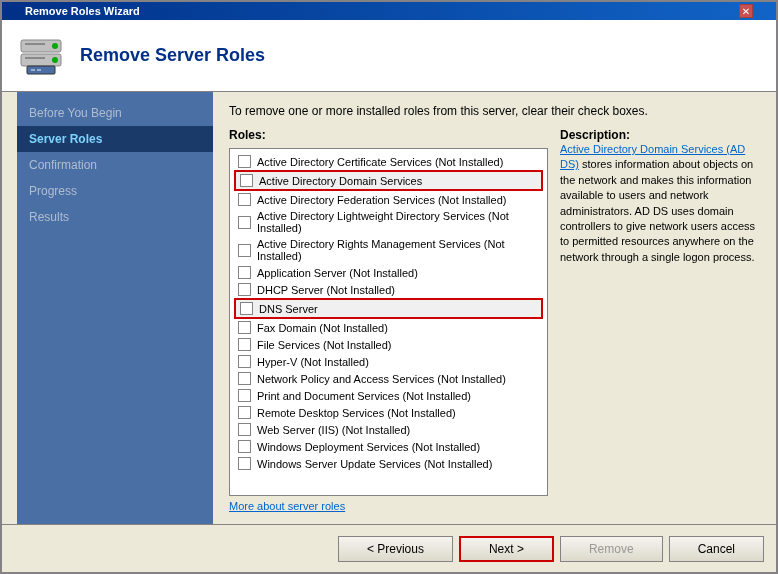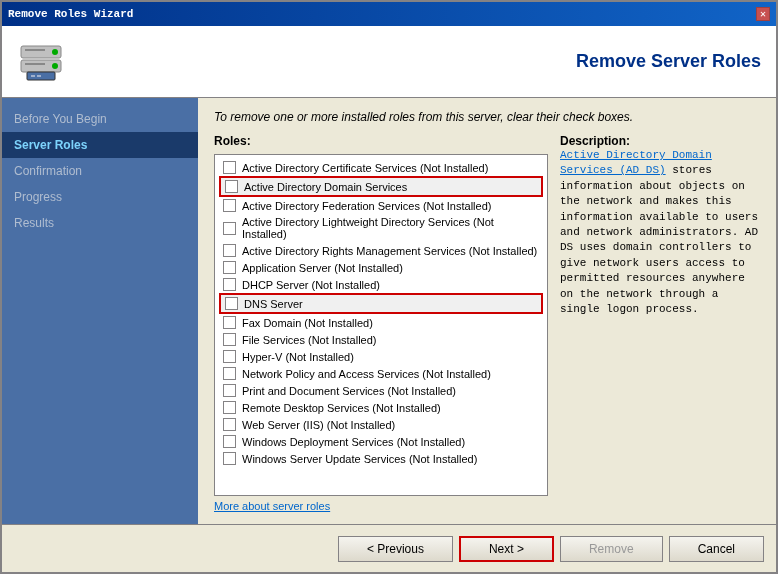--- a/index.html
+++ b/index.html
@@ -11,27 +11,26 @@
       border: 2px solid #848284;
       background: #ece9d8;
       display: flex;
       flex-direction: column;
       overflow: hidden;
     }
 
     .title-bar {
       background: linear-gradient(to right, #003087, #1164c7);
       color: white;
-      padding: 3px 6px;
+      padding: 3px 23px;
       display: flex;
       align-items: center;
       justify-content: space-between;
-      height: 24px;
-      flex-shrink: 0;
-      font-family: Liberation Mono, monospace;
+      height: 18px;
+      flex-shrink: 0;
     }
 
     .title-bar-text {
       font-size: 11px;
       font-weight: bold;
     }
 
     .title-bar-close {
       width: 14px;
       height: 14px;
@@ -46,40 +45,40 @@
     }
 
     .header-area {
       background: white;
       padding: 18px 15px;
       display: flex;
       align-items: center;
       border-bottom: 1px solid #848284;
       flex-shrink: 0;
       height: 72px;
-      justify-content: space-between;
     }
 
     .header-icon {
       width: 48px;
       height: 48px;
       margin-right: 15px;
       flex-shrink: 0;
     }
 
     .header-title {
       font-size: 18px;
       font-weight: bold;
       color: #003087;
     }
 
     .content-area {
       display: flex;
       flex: 1;
       overflow: hidden;
+      padding-left: 15px;
     }
 
     .sidebar {
       width: 196px;
       background: #4a6fa5;
       flex-shrink: 0;
       padding: 8px 0;
     }
 
     .sidebar-item {
@@ -105,21 +104,20 @@
       background: #ece9d8;
       display: flex;
       flex-direction: column;
       overflow: hidden;
     }
 
     .instruction-text {
       font-size: 12px;
       margin-bottom: 10px;
       color: #000;
-      font-style: italic;
     }
 
     .roles-description-area {
       display: flex;
       flex: 1;
       gap: 12px;
       overflow: hidden;
     }
 
     .roles-panel {
@@ -174,21 +172,20 @@
     .description-header {
       font-weight: bold;
       font-size: 12px;
       margin-bottom: 0;
     }
 
     .description-text {
       font-size: 11px;
       color: #000;
       line-height: 1.4;
-      font-family: Liberation Mono, monospace;
     }
 
     .description-link {
       color: #0066cc;
       text-decoration: underline;
       cursor: pointer;
     }
 
     .more-link {
       margin-top: 4px;

